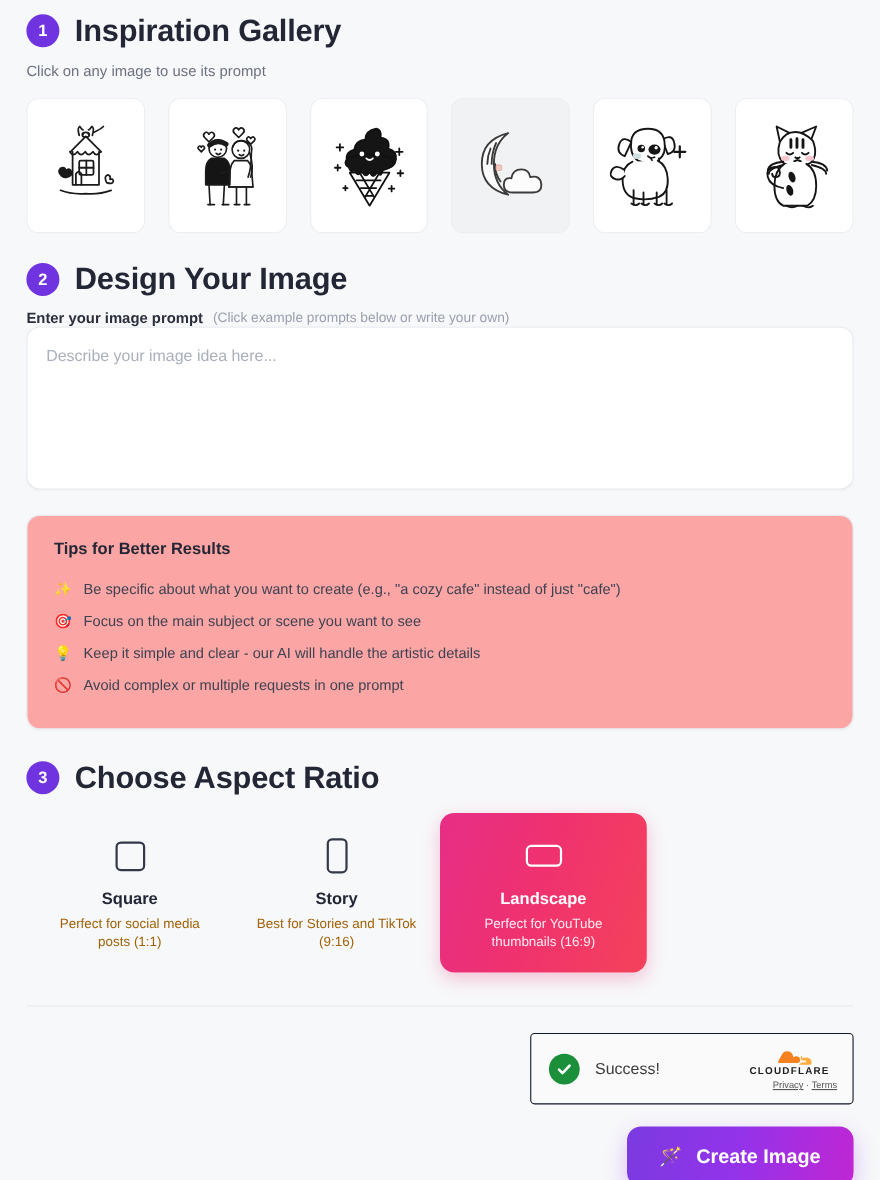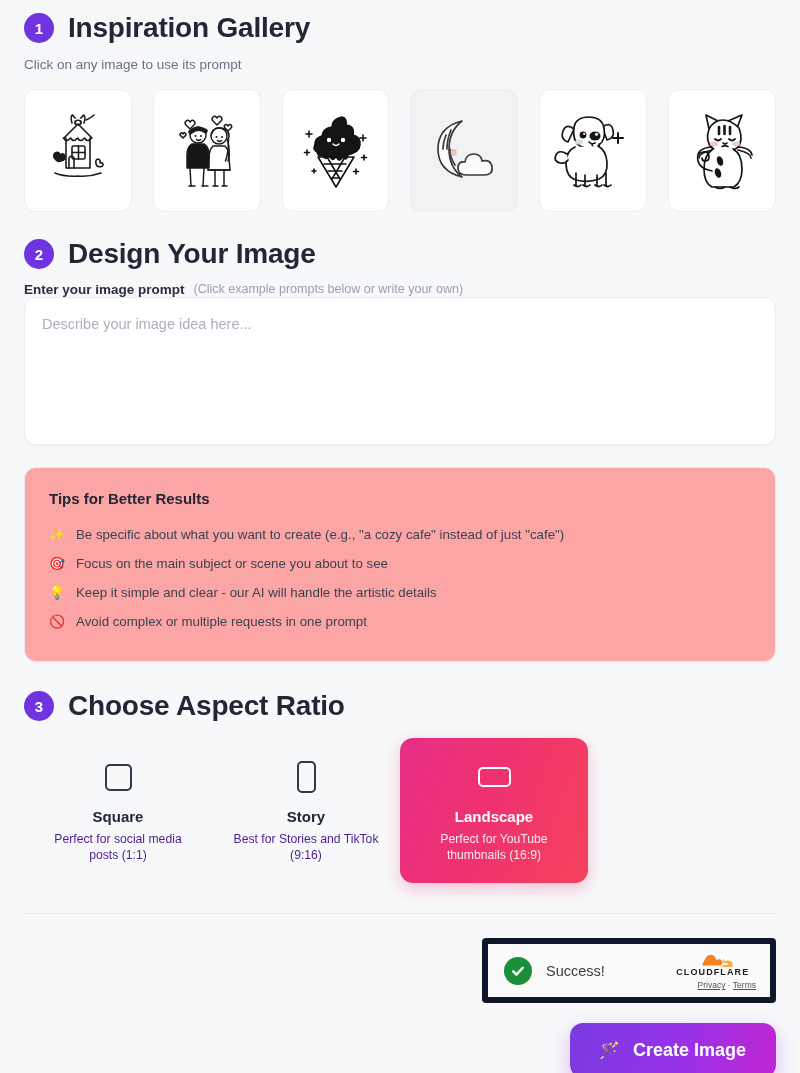--- a/index.html
+++ b/index.html
@@ -97,33 +97,33 @@
     box-shadow: 0 6px 16px rgba(233,49,116,.28);
   }
   .ratio-ico { height: 34px; display: flex; align-items: center; justify-content: center; }
   .ratio-ico .shape { border: 2.6px solid #323848; border-radius: 5px; }
   .ratio-card.is-selected .ratio-ico .shape { border-color: #ffffff; }
   .shape-square { width: 27px; height: 27px; }
   .shape-portrait { width: 20px; height: 31px; }
   .shape-story { width: 19px; height: 32px; }
   .shape-landscape { width: 33px; height: 20px; }
   .ratio-name { margin-top: 14px; font-size: 15px; font-weight: 700; color: #222635; }
-  .ratio-desc { margin-top: 6px; font-size: 12.2px; color: #4c1d95; line-height: 1.32; max-width: 150px; }
+  .ratio-desc { margin-top: 6px; font-size: 12.2px; color: #a16207; line-height: 1.32; max-width: 150px; }
   .ratio-card.is-selected .ratio-name { color: #fff; }
   .ratio-card.is-selected .ratio-desc { color: #fde9f1; }
 
   
   .divider { margin-top: 30px; height: 1px; background: #e7e9ee; width: 752px; }
 
   
   .footer-row { margin-top: 24px; display: flex; justify-content: flex-end; }
   .turnstile {
     width: 294px; height: 65px;
     background: #fafafa;
-    border: 6px solid #0f172a;
+    border: 1px solid #0f172a;
     border-radius: 4px;
     display: flex; align-items: center;
     padding: 0 14px 0 16px;
     gap: 14px;
   }
   .ts-check {
     width: 28px; height: 28px; border-radius: 50%;
     background: #1b8f3a;
     display: flex; align-items: center; justify-content: center;
     flex: 0 0 auto;
@@ -304,21 +304,21 @@
 
     <div class="tips-card">
       <h3 class="tips-title">Tips for Better Results</h3>
       <ul class="tips-list">
         <li>
           <span class="tip-ico">✨</span>
           <span>Be specific about what you want to create (e.g., "a cozy cafe" instead of just "cafe")</span>
         </li>
         <li>
           <span class="tip-ico">🎯</span>
-          <span>Focus on the main subject or scene you about to see</span>
+          <span>Focus on the main subject or scene you want to see</span>
         </li>
         <li>
           <span class="tip-ico">💡</span>
           <span>Keep it simple and clear - our AI will handle the artistic details</span>
         </li>
         <li>
           <span class="tip-ico">🚫</span>
           <span>Avoid complex or multiple requests in one prompt</span>
         </li>
       </ul>

